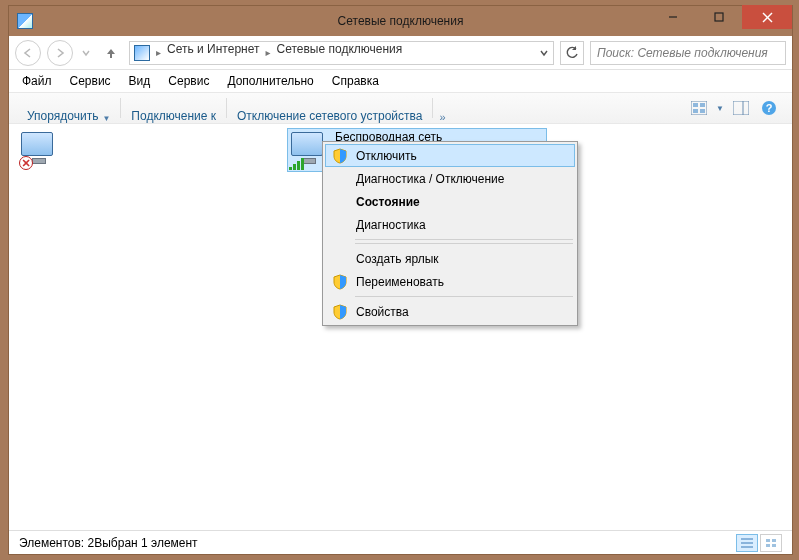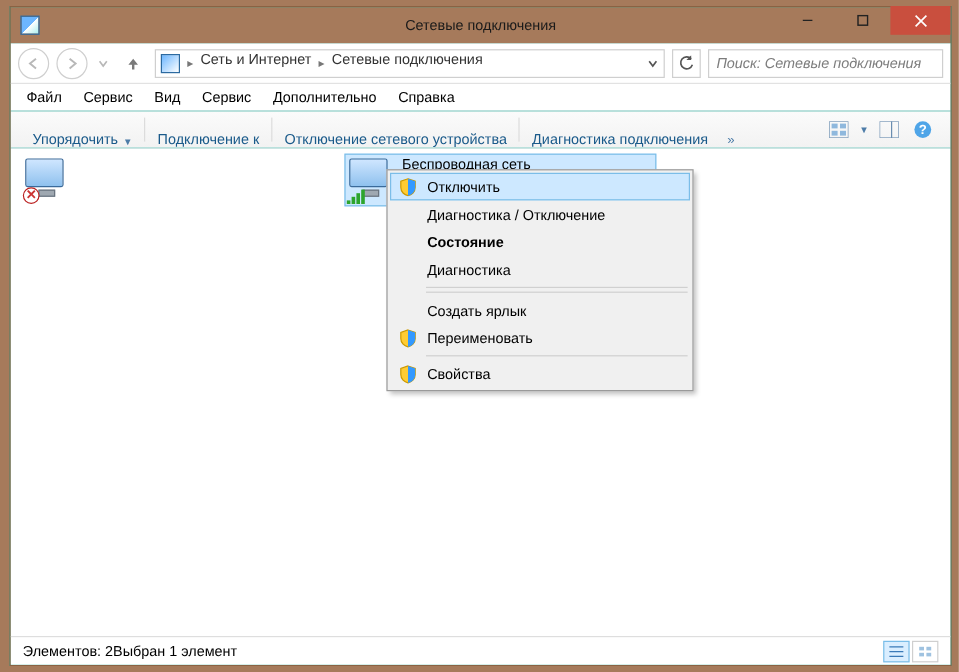--- a/index.html
+++ b/index.html
@@ -260,23 +260,20 @@
     </div>
     <div class="tool-sep"></div>
     <div class="tool-btn">
       <span>Подключение к</span>
     </div>
     <div class="tool-sep"></div>
     <div class="tool-btn">
       <span>Отключение сетевого устройства</span>
     </div>
     <div class="tool-sep"></div>
-    <div class="tool-btn">
-      <span>Диагностика подключения</span>
-    </div>
     <div class="tool-btn" style="padding:0 6px;">
       <span style="font-size:11px;color:#4d7ca8;">»</span>
     </div>
 
     <div class="tool-right">
       <div class="icon-btn">
         <svg width="16" height="14">
             <rect x="0" y="0" width="16" height="14" fill="none" stroke="#6a8db0"></rect>
             <rect x="2" y="2" width="5" height="4" fill="#8fb8dd"></rect>
             <rect x="9" y="2" width="5" height="4" fill="#8fb8dd"></rect>

